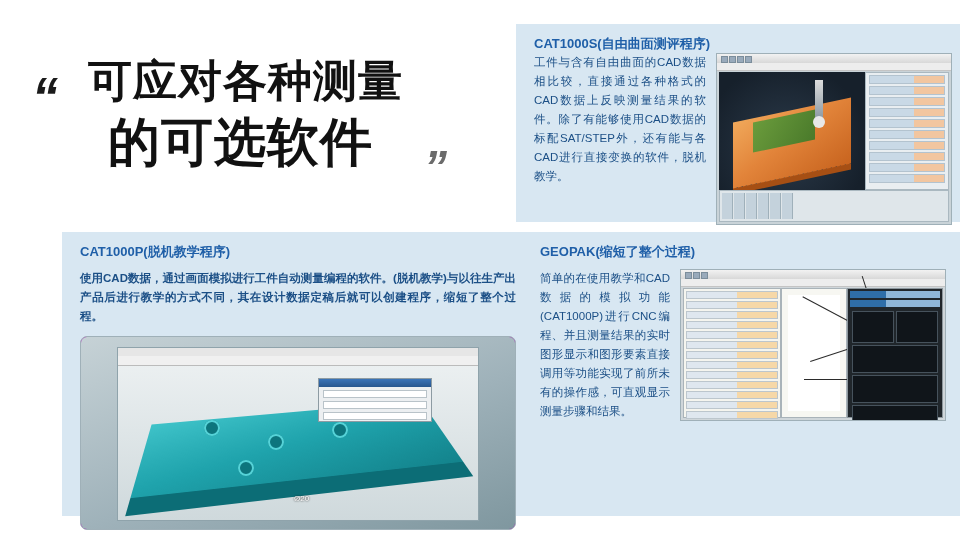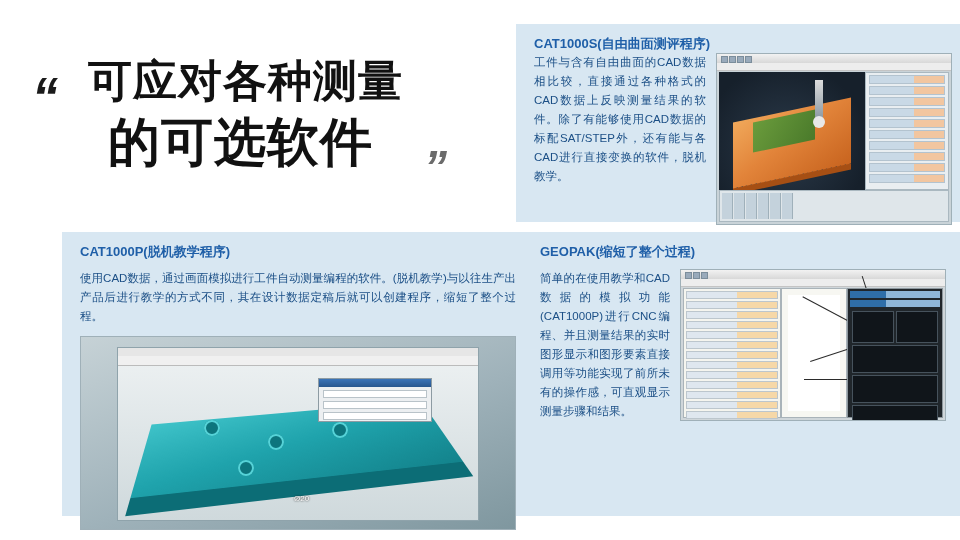--- a/index.html
+++ b/index.html
@@ -132,21 +132,21 @@
 
   
   #card-cat1000p {
     left: 62px;
     top: 232px;
     width: 470px;
     height: 284px;
     padding: 12px 16px 12px 18px;
   }
   #card-cat1000p .card-title { margin-bottom: 8px; }
-  #card-cat1000p .card-body { margin-bottom: 10px; }
+  #card-cat1000p .card-body { margin-bottom: 10px; font-weight: bold; }
 
   
   #card-geopak {
     left: 524px;
     top: 232px;
     width: 436px;
     height: 284px;
     padding: 12px 14px 12px 16px;
   }
   #card-geopak .card-title { margin-bottom: 8px; }
@@ -249,21 +249,21 @@
   }
   .shot-cat1000s .bcol {
     position: absolute;
     top: 2px; bottom: 2px;
     width: 10px;
     background: #c4d2dc;
     border-right: 1px solid #9fb0ba;
   }
 
   
-  .shot-cat1000p { width: 100%; height: 194px; background: #a21caf; }
+  .shot-cat1000p { width: 100%; height: 194px; background: #a21caf; border-radius: 7px; }
   .shot-cat1000p .room {
     position: absolute; inset: 0;
     background: linear-gradient(160deg, #c6d2d6 0%, #9fb2ba 55%, #7f979f 100%);
   }
   .shot-cat1000p .screenwin {
     position: absolute;
     left: 36px; top: 10px; right: 36px; bottom: 8px;
     background: linear-gradient(#eef2f3, #cfd9dc);
     border: 1px solid #8fa3ab;
   }

